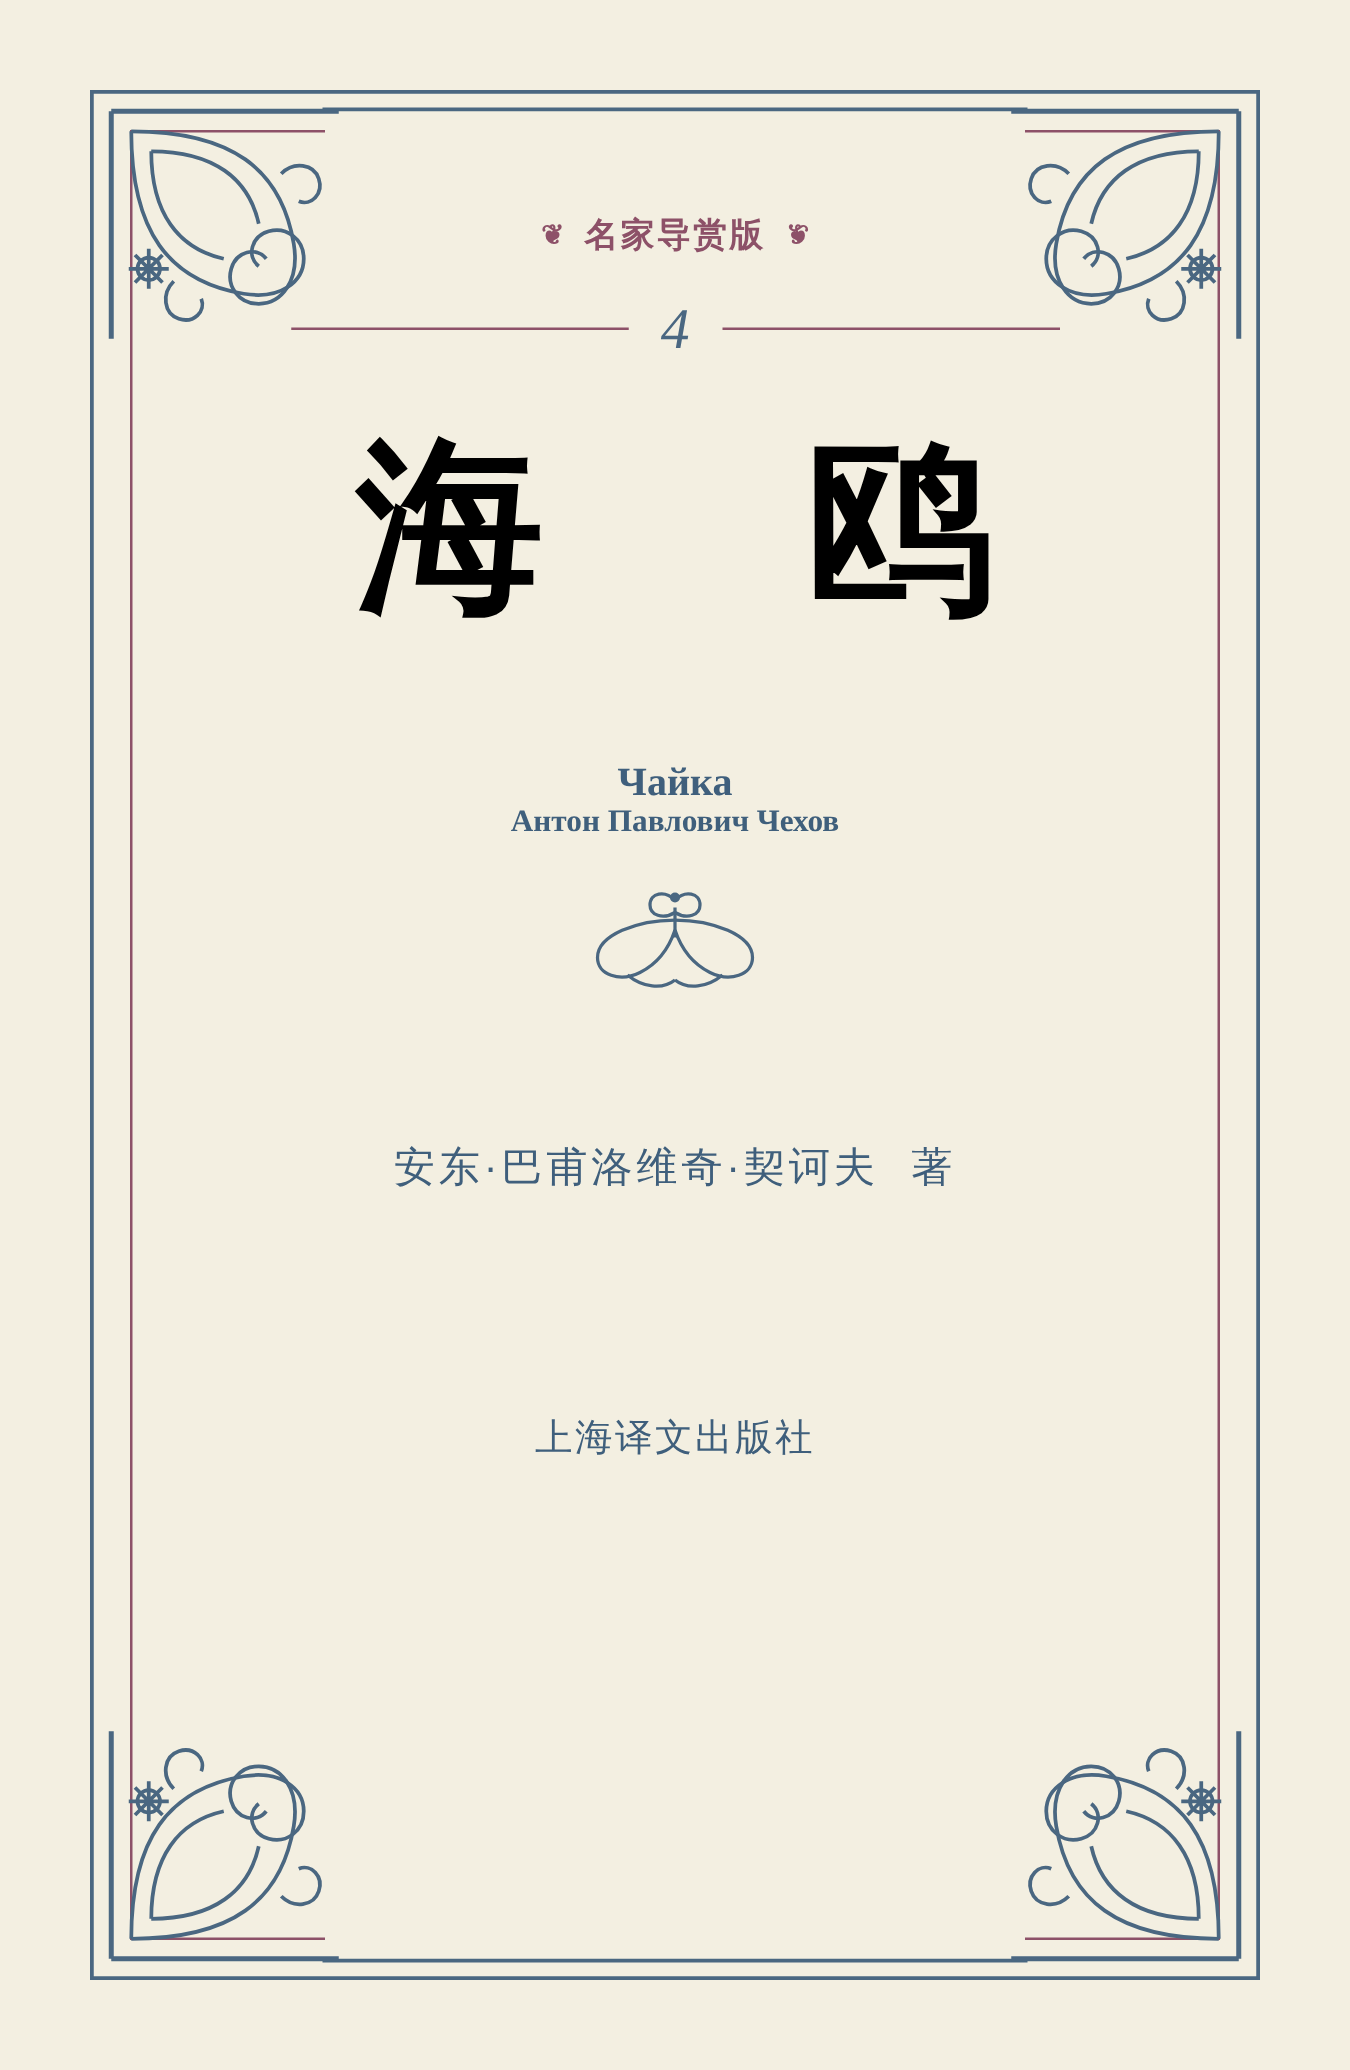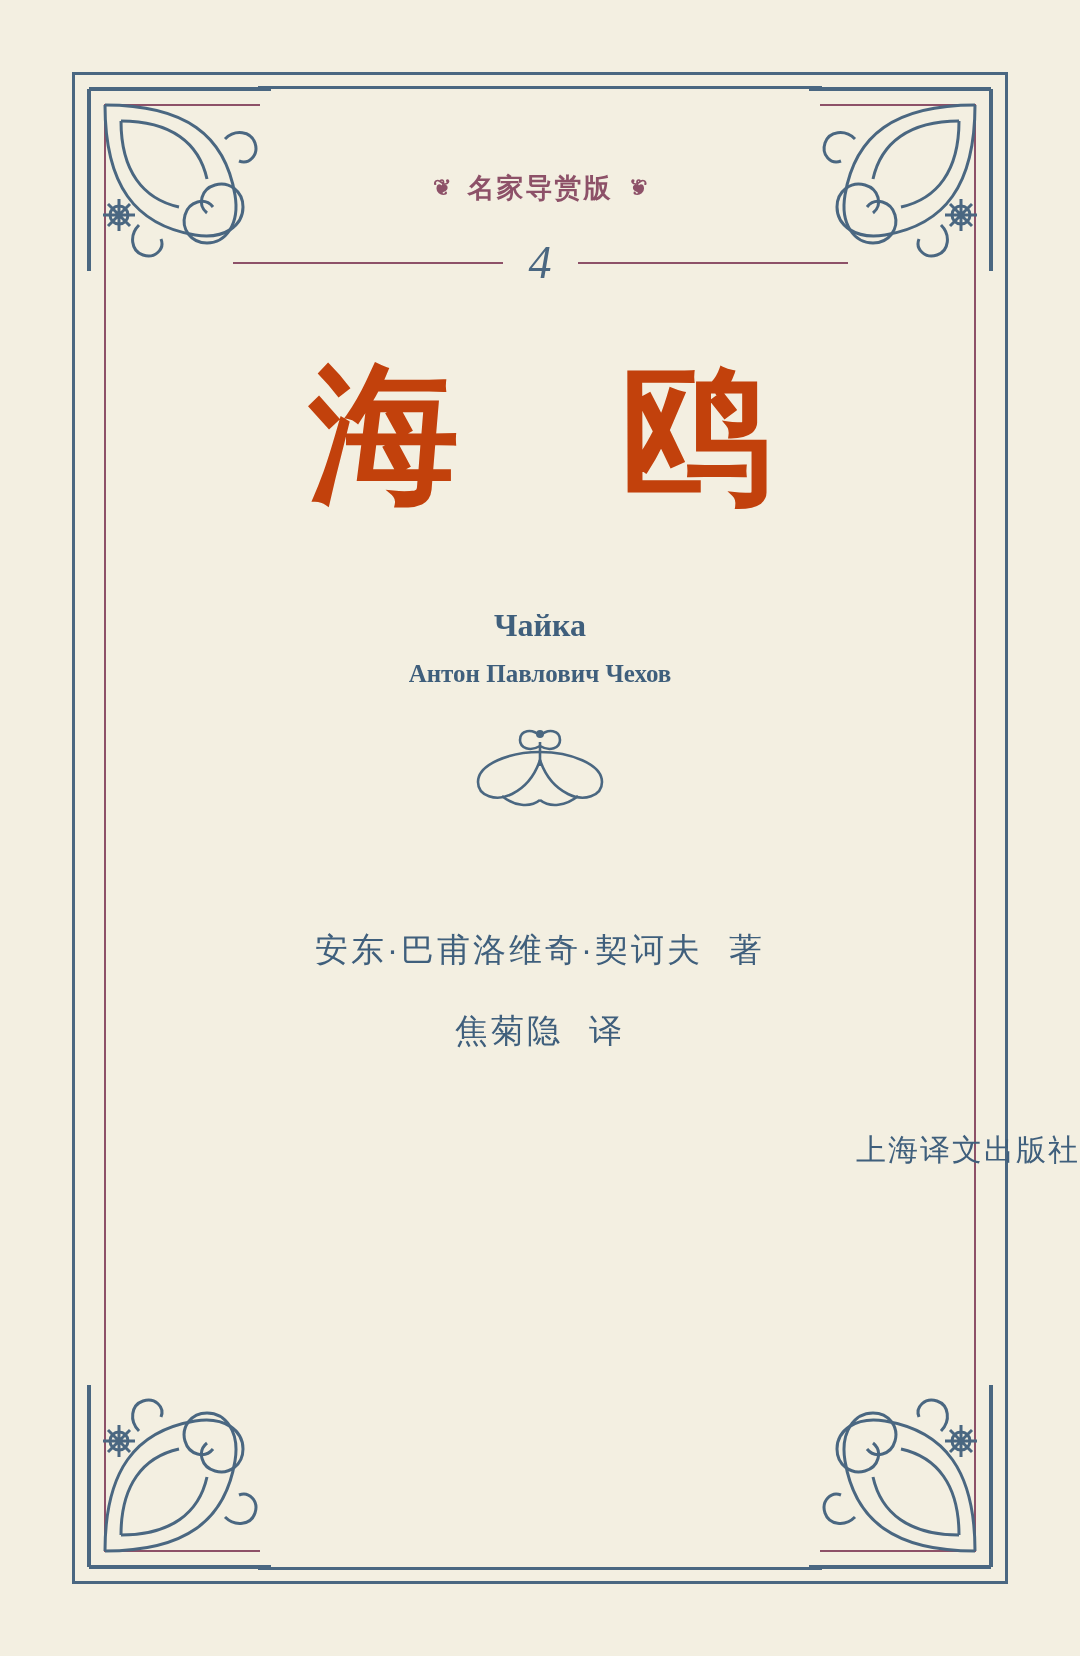--- a/index.html
+++ b/index.html
@@ -125,38 +125,37 @@
   .volume-num {
     color: #4a6781;
     font-size: 46px;
     font-style: italic;
     font-family: "Liberation Serif", serif;
     line-height: 1;
   }
 
   .book-title {
     margin-top: 62px;
-    color: #c2410c;
+    color: #000000;
     font-size: 150px;
     font-weight: bold;
     letter-spacing: 60px;
     text-indent: 60px;
-    font-family: Liberation Sans, sans-serif;
+    font-family: Liberation Mono, monospace;
     line-height: 1.15;
   }
 
   .title-ru {
     margin-top: 86px;
     color: #3f5f7c;
     font-size: 32px;
     font-weight: bold;
     font-family: "Liberation Serif", serif;
   }
   .author-ru {
-    margin-top: 16px;
     color: #3f5f7c;
     font-size: 25px;
     font-weight: bold;
     font-family: "Liberation Serif", serif;
   }
 
   .divider-orn {
     margin-top: 38px;
     color: #4a6781;
     display: flex;
@@ -180,21 +179,21 @@
     letter-spacing: 3px;
     font-family: "Liberation Sans", sans-serif;
   }
   .translator-cn .role { margin-left: 26px; }
 
   .publisher {
     position: absolute;
     left: 0;
     right: 0;
     top: 1130px;
-    text-align: right;
+    text-align: center;
     color: #3f5f7c;
     font-size: 30px;
     letter-spacing: 2px;
     font-family: "Liberation Sans", sans-serif;
   }
 </style>
 </head>
 <body>
 
 <div class="cover">
@@ -289,20 +288,17 @@
         <path d="M62 70 C 74 80, 90 82, 100 74"></path>
         <path d="M138 70 C 126 80, 110 82, 100 74"></path>
         <circle cx="100" cy="8" r="4" fill="#4a6781" stroke="none"></circle>
       </svg>
     </div>
 
     <div class="author-cn">
       <span>安东·巴甫洛维奇·契诃夫</span><span class="role">著</span>
     </div>
 
-    <div class="translator-cn">
-      <span>焦菊隐</span><span class="role">译</span>
-    </div>
   </div>
 
   <div class="publisher">上海译文出版社</div>
 
 </div>
 
 </body></html>

